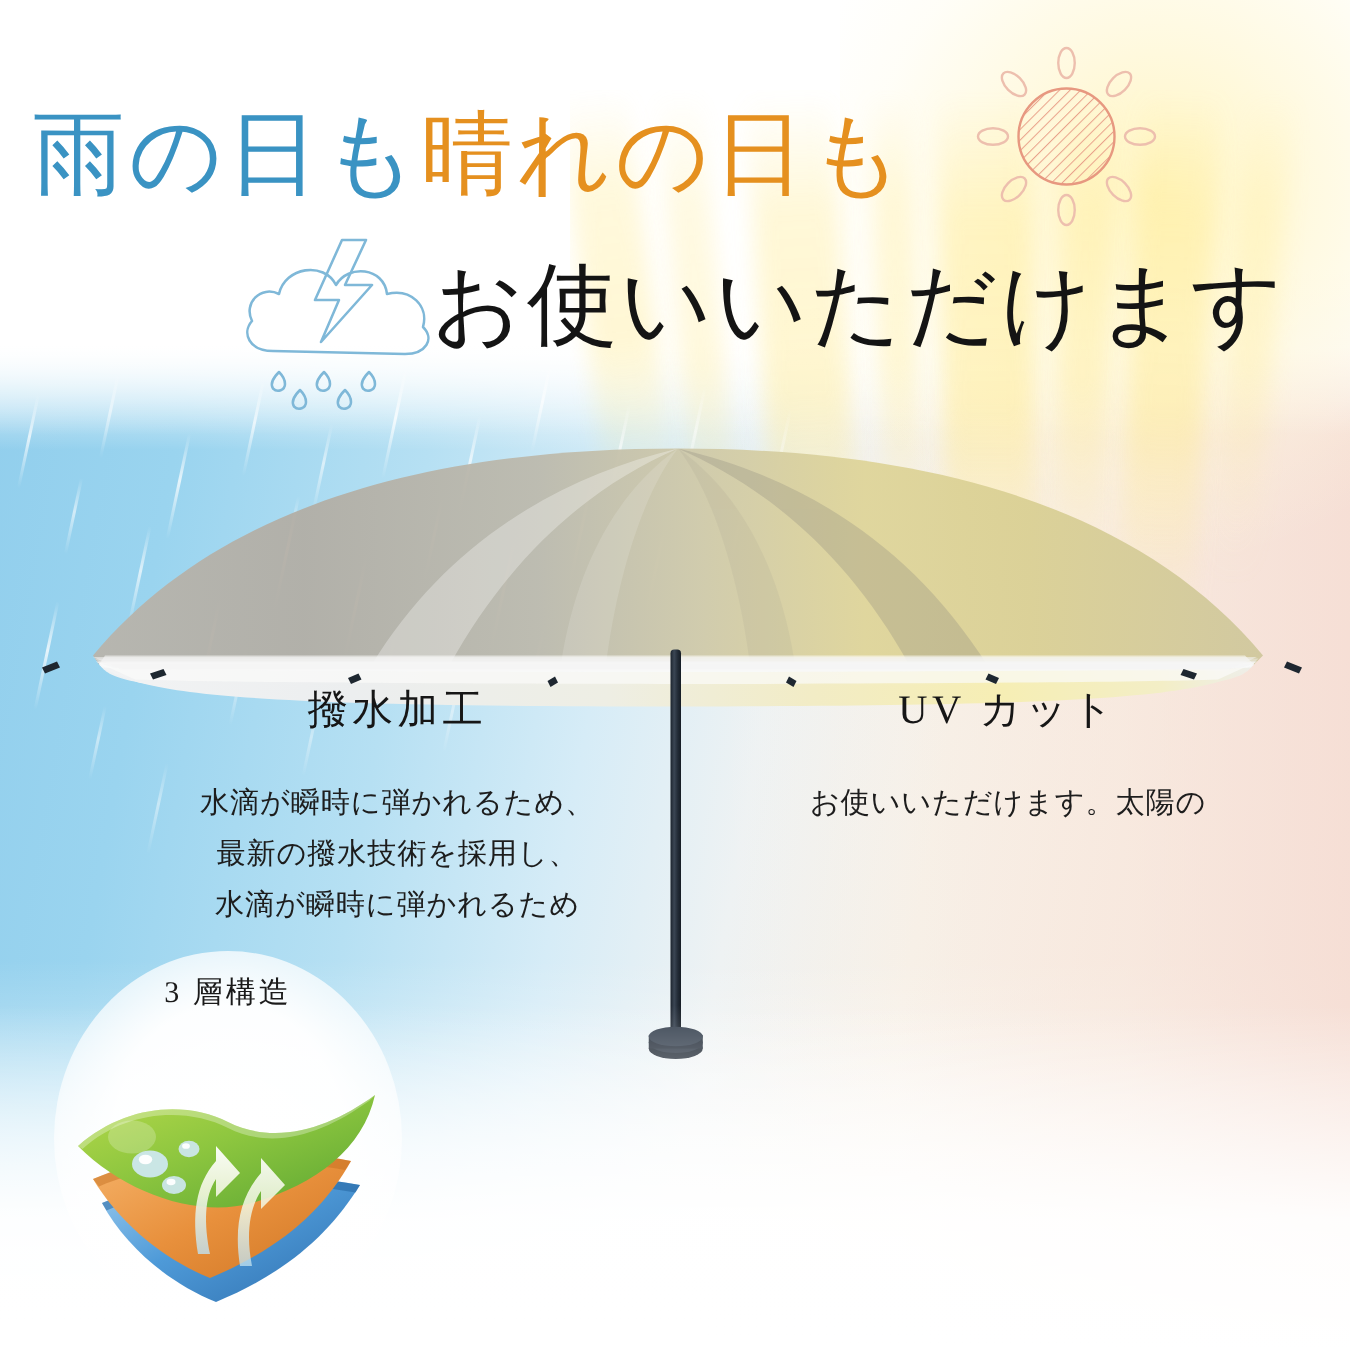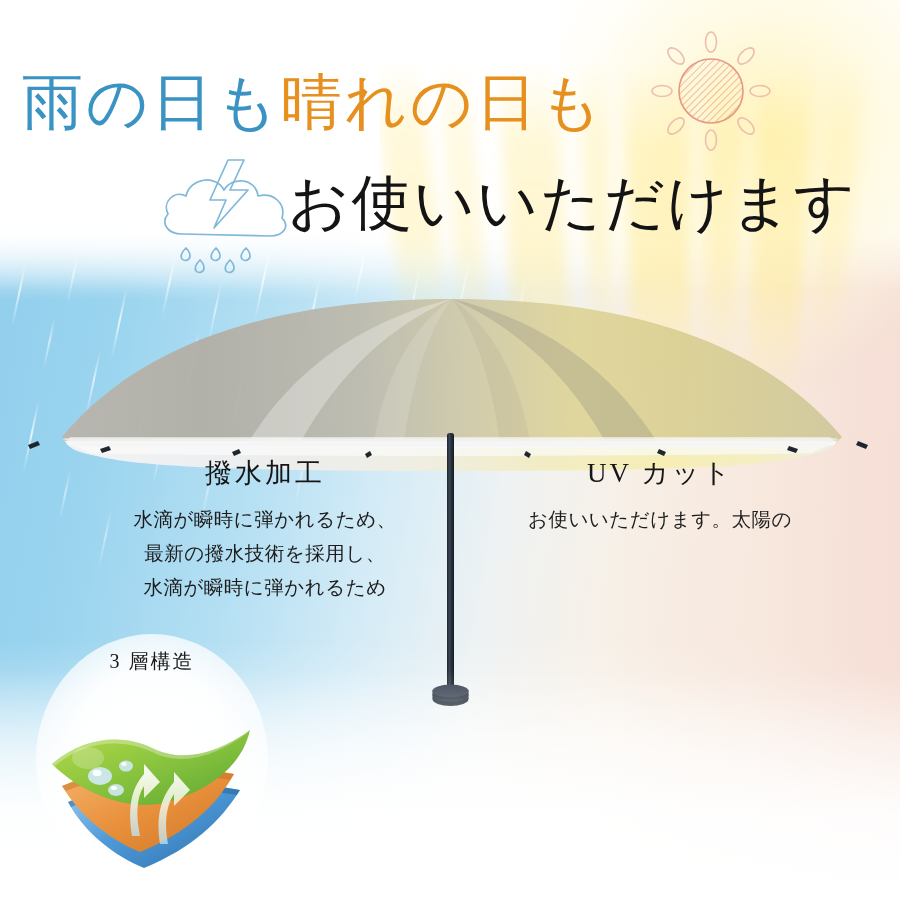--- a/index.html
+++ b/index.html
@@ -108,24 +108,24 @@
   .sun-icon{position:absolute;left:646px;top:28px;width:130px;height:130px;}
 
   
   .cloud-icon{position:absolute;left:152px;top:142px;width:150px;height:135px;}
 
   
   .umbrella{position:absolute;left:0;top:285px;width:900px;height:430px;}
 
   
   .col{position:absolute;text-align:center;color:#1c1c1c;}
-  .col-title{font-size:27px;letter-spacing:3px;margin-bottom:12px;color:#161616;}
+  .col-title{font-size:27px;letter-spacing:3px;margin-bottom:28px;color:#161616;}
   .col-body{font-size:19.5px;line-height:34px;letter-spacing:0.5px;color:#1d1d1d;}
   .col-left{left:80px;top:455px;width:370px;}
-  .col-right{left:470px;top:455px;width:380px;}
+  .col-right{left:482px;top:455px;width:380px;}
 
   
   .badge{position:absolute;left:36px;top:634px;width:232px;height:250px;}
   .badge-halo{
     position:absolute;left:0;top:0;width:232px;height:250px;border-radius:50%;
     background:radial-gradient(ellipse at 50% 48%,
       rgba(255,255,255,1) 0%,
       rgba(255,255,255,0.97) 46%,
       rgba(255,255,255,0.72) 68%,
       rgba(255,255,255,0.22) 85%,

